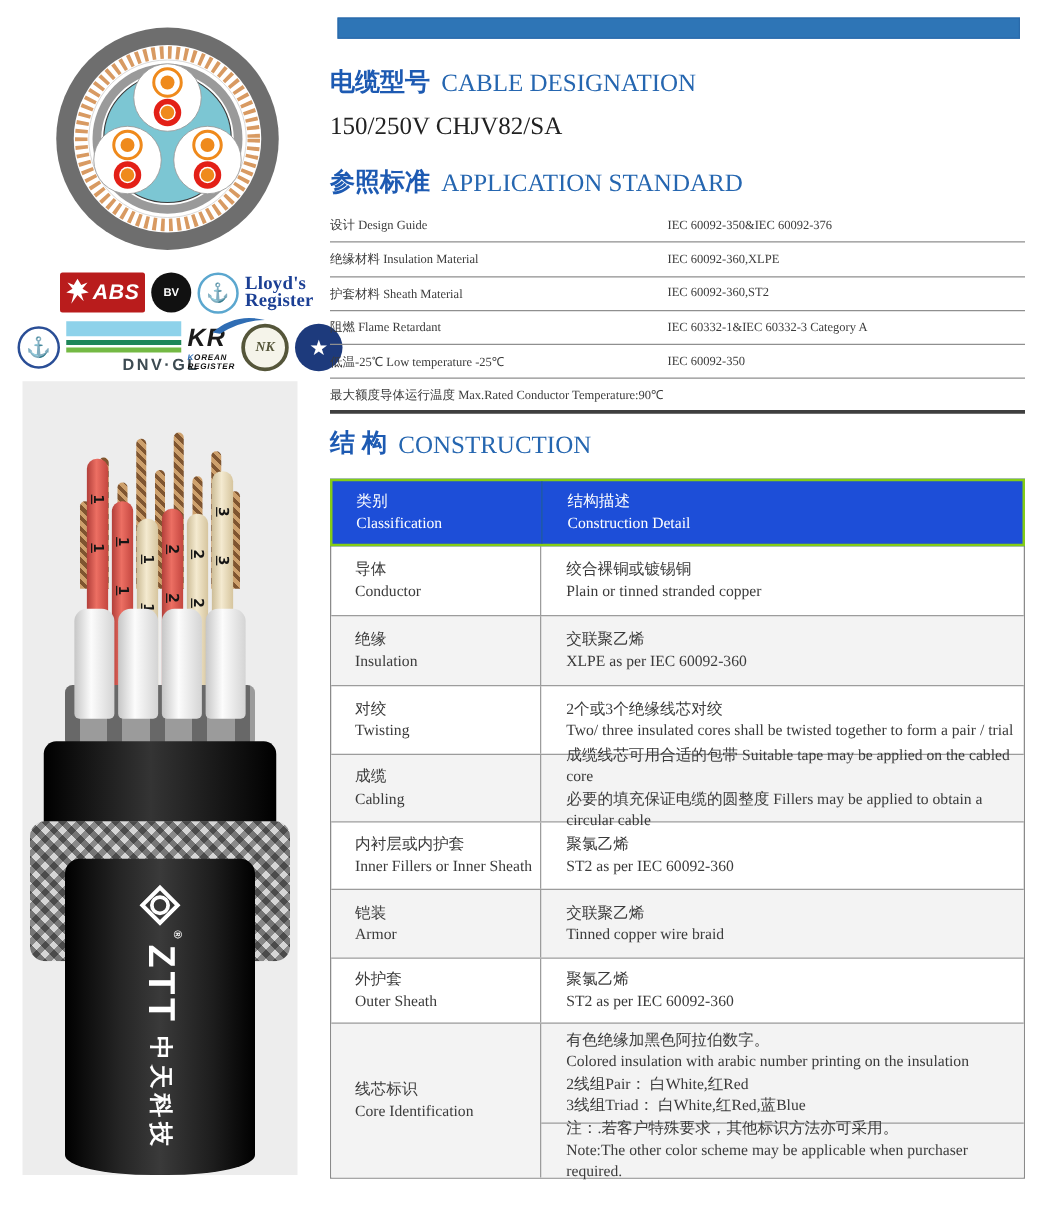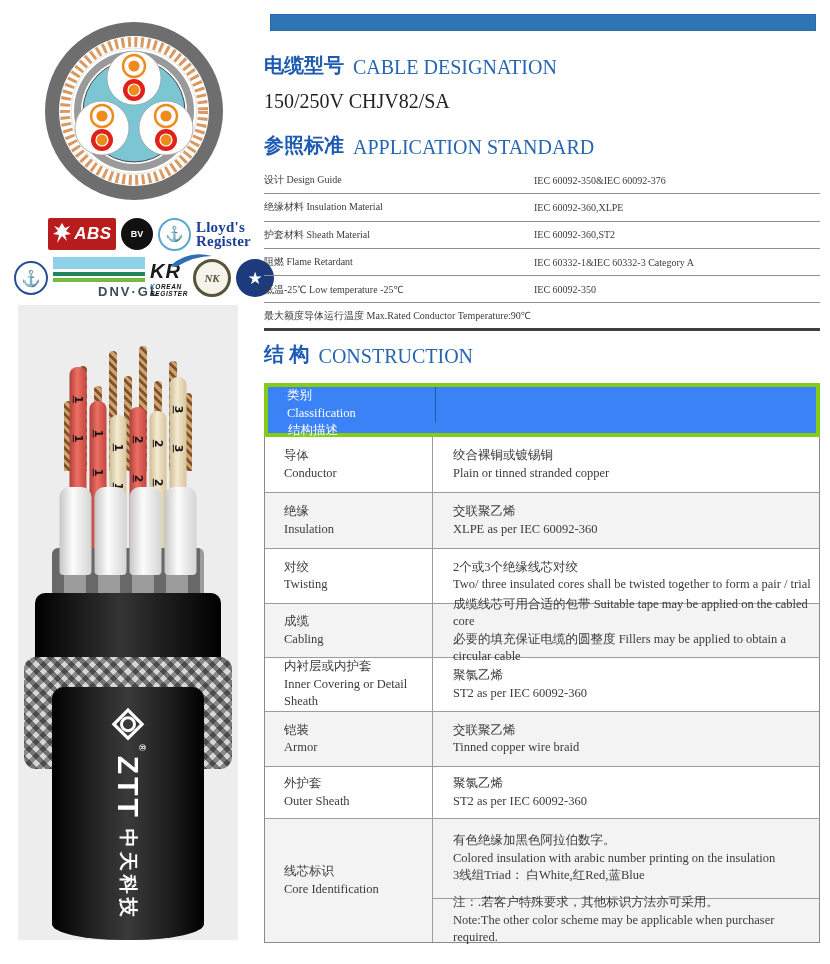--- a/index.html
+++ b/index.html
@@ -64,21 +64,21 @@
   .srow { position:relative; height:27.3px; border-bottom:1px solid #8f8f8f; display:flex; align-items:center; font-size:10px; color:#3b3b3b; }
   .srow .sval { position:absolute; left:270px; }
   .srow.thick { border-bottom:3px solid #3f3f3f; }
   #h-construction { top:341px; left:1px; }
   #ctable { top:383px; left:1px; width:556px; border:1px solid #8a8a8a; background:#fff; font-size:12.5px; line-height:1.4; }
   .crow { display:flex; border-top:1px solid #9c9c9c; }
   .crow:first-child { border-top:none; }
   .crow:nth-child(odd) { background:#f3f3f3; }
   .cc1 { width:168px; flex:none; border-right:1px solid #9c9c9c; display:flex; flex-direction:column; justify-content:center; padding-left:19px; }
   .cc2 { flex:1; display:flex; flex-direction:column; justify-content:center; padding-left:20px; }
-  .crow.head { background:#3b82f6; border:4px solid #84cc16; margin:-1px; position:relative; z-index:2; color:#fff;flex-direction:column; }
+  .crow.head { background:#1d4ed8; border:2px solid #84cc16; margin:-1px; position:relative; z-index:2; color:#fff; }
   .crow.head .cc1 { border-right:1px solid #1f5c9a; }
   .cc2col { flex:1; display:flex; flex-direction:column; }
   .sub1 { height:80px; display:flex; flex-direction:column; justify-content:center; padding-left:20px; }
   .sub2 { height:44px; border-top:1px solid #9c9c9c; display:flex; flex-direction:column; justify-content:center; padding-left:20px; }
 </style>
 </head>
 <body>
 
 <svg id="cross-section" class="abs" viewBox="0 0 212 194">
   <circle cx="106" cy="97" r="89" fill="#6e6e6e"></circle>
@@ -301,21 +301,21 @@
           <div>Cabling</div>
         </div>
       <div class="cc2">
           <div>成缆线芯可用合适的包带 Suitable tape may be applied on the cabled core</div>
           <div>必要的填充保证电缆的圆整度 Fillers may be applied to obtain a circular cable</div>
         </div>
     </div>
     <div class="crow" style="height:54px">
       <div class="cc1">
           <div>内衬层或内护套</div>
-          <div>Inner Covering or Detail Sheath</div>
+          <div>Inner Fillers or Inner Sheath</div>
         </div>
       <div class="cc2">
           <div>聚氯乙烯</div>
           <div>ST2 as per IEC 60092-360</div>
         </div>
     </div>
     <div class="crow" style="height:55px">
       <div class="cc1">
           <div>铠装</div>
           <div>Armor</div>
@@ -337,20 +337,21 @@
     </div>
     <div class="crow" style="height:124px">
       <div class="cc1">
           <div>线芯标识</div>
           <div>Core Identification</div>
         </div>
       <div class="cc2col">
         <div class="sub1">
           <div>有色绝缘加黑色阿拉伯数字。</div>
           <div>Colored insulation with arabic number printing on the insulation</div>
+          <div>2线组Pair： 白White,红Red</div>
           <div>3线组Triad： 白White,红Red,蓝Blue</div>
         </div>
         <div class="sub2">
           <div>注：.若客户特殊要求，其他标识方法亦可采用。</div>
           <div>Note:The other color scheme may be applicable when purchaser required.</div>
         </div>
       </div>
     </div>
   </div>
 </div>

